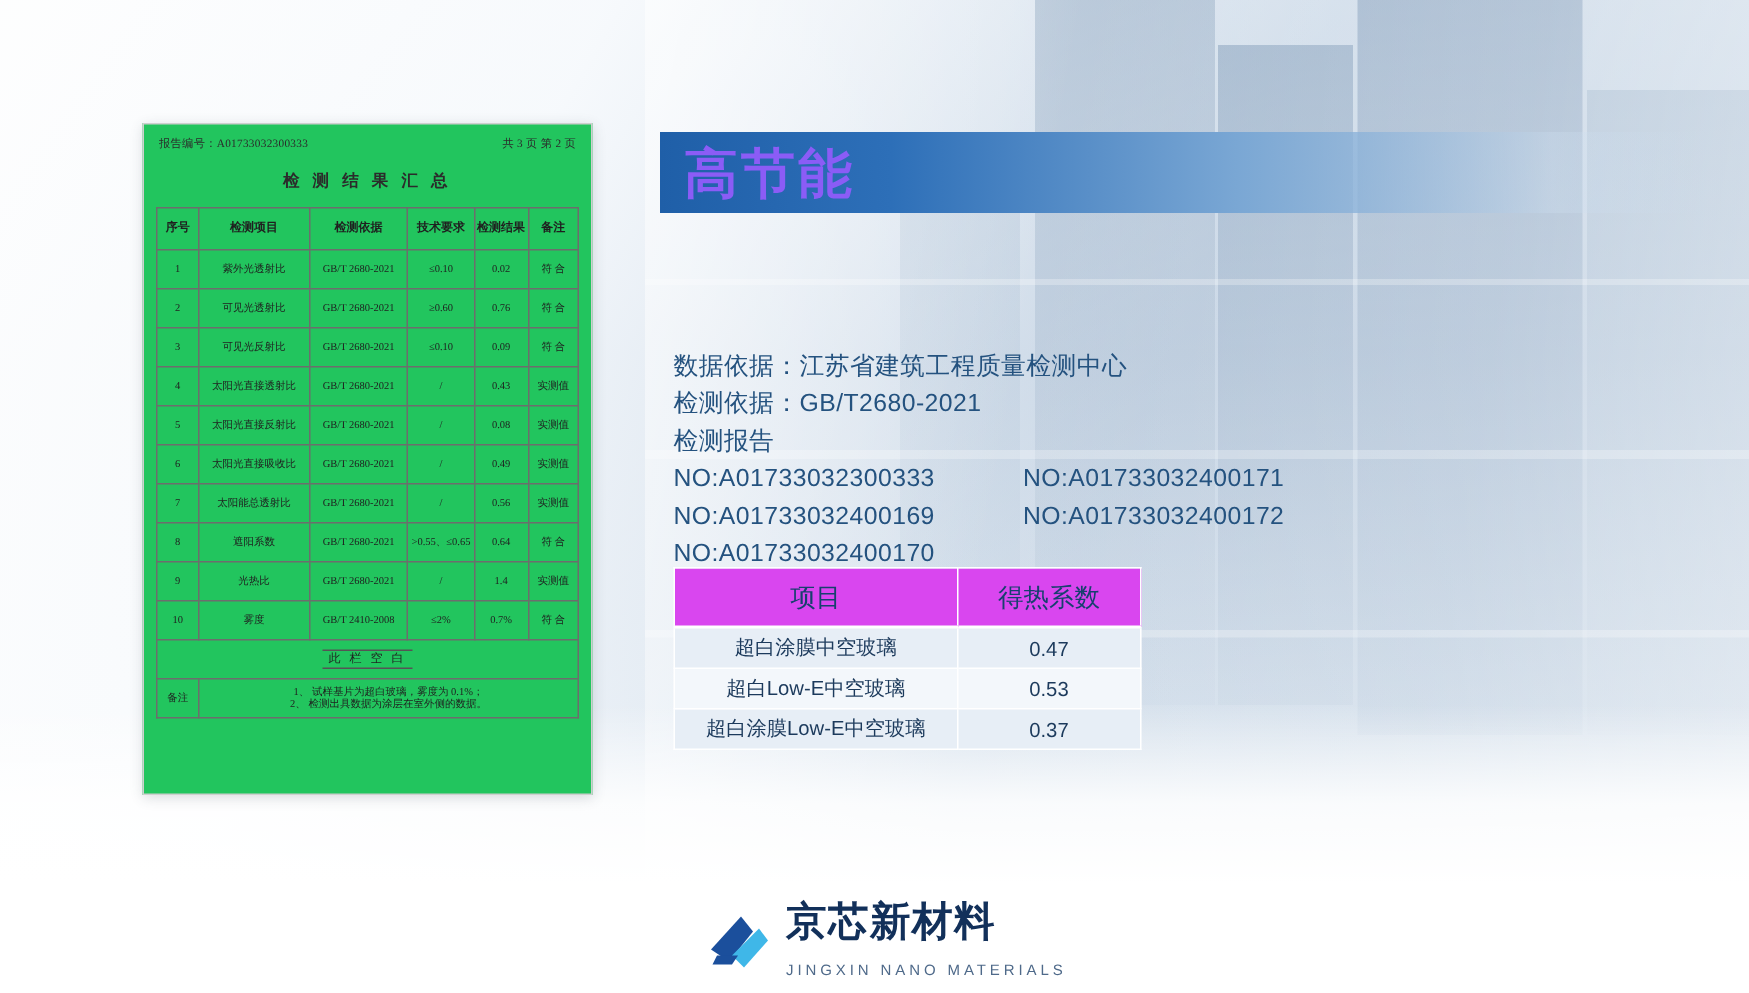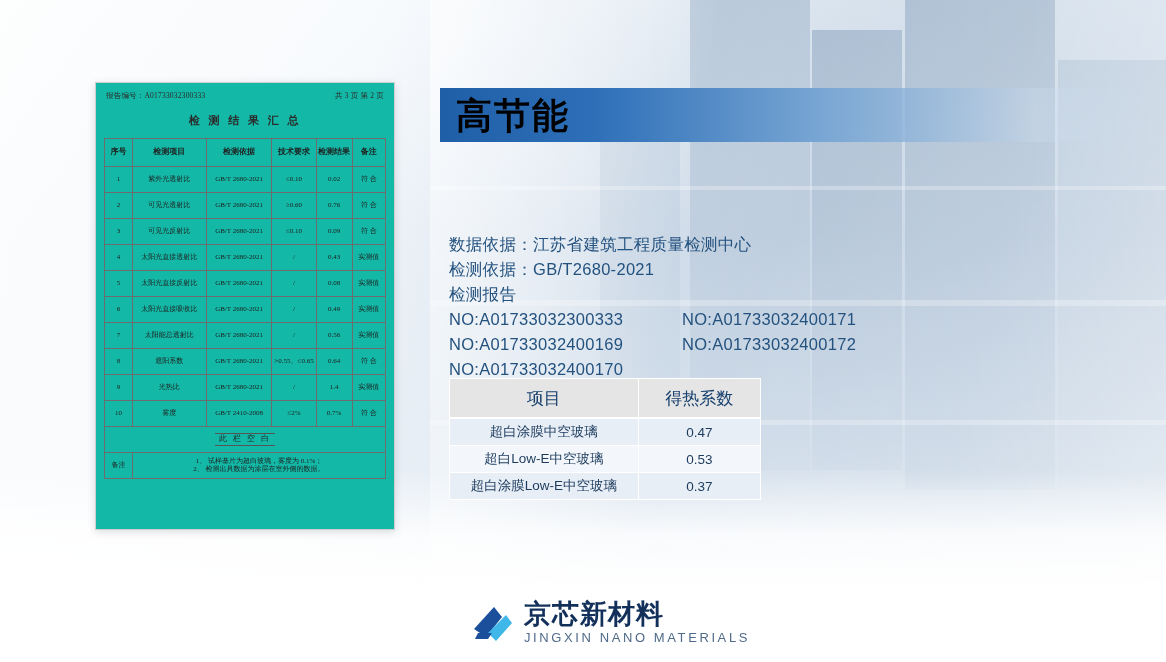--- a/index.html
+++ b/index.html
@@ -31,21 +31,21 @@
   .horiz-band{position:absolute;left:430px;width:736px;background:rgba(255,255,255,0.28);}
   .bottom-fade{
     position:absolute;left:0;top:470px;width:1166px;height:120px;
     background:linear-gradient(180deg,rgba(255,255,255,0) 0%,rgba(255,255,255,0.85) 55%,#ffffff 100%);
   }
   .footer-band{position:absolute;left:0;top:588px;width:1166px;height:74px;background:#ffffff;}
 
   
   .report{
     position:absolute;left:95px;top:82px;width:300px;height:448px;
-    background:#14b8a6;border:1px solid #cfcfcf;
+    background:#22c55e;border:1px solid #cfcfcf;
     box-shadow:0 2px 8px rgba(60,70,85,0.18);
     padding:6px 8px 8px 8px;box-sizing:border-box;
     font-family:"Liberation Serif","DejaVu Serif",serif;color:#2b2b2b;
   }
   .rep-head{display:flex;justify-content:space-between;font-size:7.5px;padding:2px 2px 0 2px;letter-spacing:0.2px;}
   .rep-title{text-align:center;font-size:11px;letter-spacing:3px;font-weight:bold;margin:12px 0 10px 0;}
   table.rep{width:100%;border-collapse:collapse;table-layout:fixed;}
   table.rep td,table.rep th{
     border:1px solid #6d6d6d;text-align:center;font-size:7px;
     padding:0;height:25px;line-height:1.1;color:#1f1f1f;font-weight:normal;
@@ -55,54 +55,54 @@
   .blankrow td{height:52px;vertical-align:middle;}
   .blank-stamp{font-size:8px;letter-spacing:2px;border-bottom:1px solid #555;border-top:1px solid #555;display:inline-block;padding:1px 4px;}
   .note-td{text-align:left;padding:3px 4px;font-size:6.5px;line-height:1.5;height:38px;}
 
   
   .title-bar{
     position:absolute;left:440px;top:88px;width:700px;height:54px;
     background:linear-gradient(90deg,#1f5fa8 0%,#2d6fb8 22%,#7aa7d4 55%,rgba(205,222,239,0.35) 85%,rgba(255,255,255,0) 100%);
   }
   .title-text{
-    position:absolute;left:456px;top:94px;font-size:36px;font-weight:bold;color:#000000;
+    position:absolute;left:456px;top:94px;font-size:36px;font-weight:bold;color:#8b5cf6;
     letter-spacing:2px;line-height:44px;
   }
   .lead{
     position:absolute;left:449px;top:160px;width:672px;
     font-size:22px;color:#20405f;line-height:42px;letter-spacing:0.5px;
   }
   .meta{
     position:absolute;left:449px;top:232px;width:680px;
     font-size:16.5px;color:#24527f;line-height:25px;letter-spacing:0.3px;
   }
   .meta .row2{display:flex;gap:28px;}
   .meta .row2 span:first-child{min-width:205px;display:inline-block;}
 
   
   .dtable{position:absolute;left:449px;top:378px;width:312px;border-collapse:collapse;}
   .dtable th{
-    background:#e5e5e5;color:#17406e;font-size:17px;font-weight:normal;
+    background:#d946ef;color:#17406e;font-size:17px;font-weight:normal;
     height:36px;border:1px solid #ffffff;border-bottom:2px solid #ffffff;
   }
   .dtable th.col-a{width:190px;}
   .dtable th.col-b{width:122px;}
   .dtable td{
     height:24px;font-size:13.5px;color:#1c3a5c;text-align:center;
     border:1px solid #ffffff;background:#eef3f9;
   }
   .dtable tr:nth-child(odd) td{background:#e7eef6;}
   .dtable tr:nth-child(even) td{background:#f3f7fb;}
 
   
   .logo{position:absolute;left:472px;top:600px;display:flex;align-items:center;gap:10px;}
   .logo-mark{width:42px;height:40px;position:relative;}
   .logo-text-cn{font-size:27px;font-weight:bold;color:#12305a;letter-spacing:1px;line-height:28px;}
-  .logo-text-en{font-size:13px;color:#4f6a8a;letter-spacing:2.6px;margin-top:2px;}
+  .logo-text-en{font-size:10px;color:#4f6a8a;letter-spacing:2.6px;margin-top:14px;}
 </style>
 </head>
 <body>
 
 <div class="slide">
 
   <div class="bg">
     <div class="bld b1"></div>
     <div class="bld b2"></div>
     <div class="bld b3"></div>

